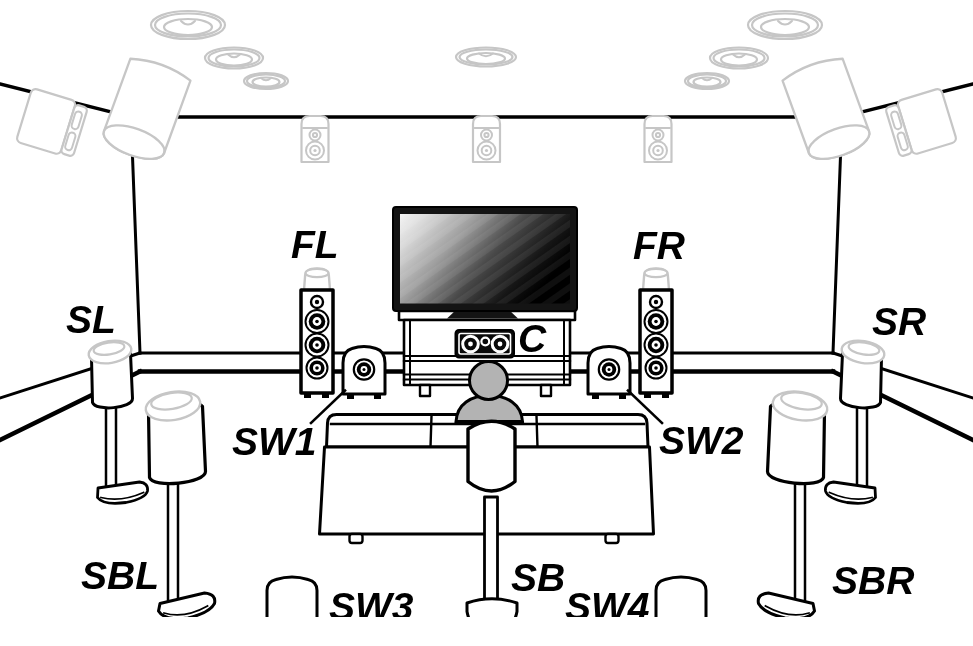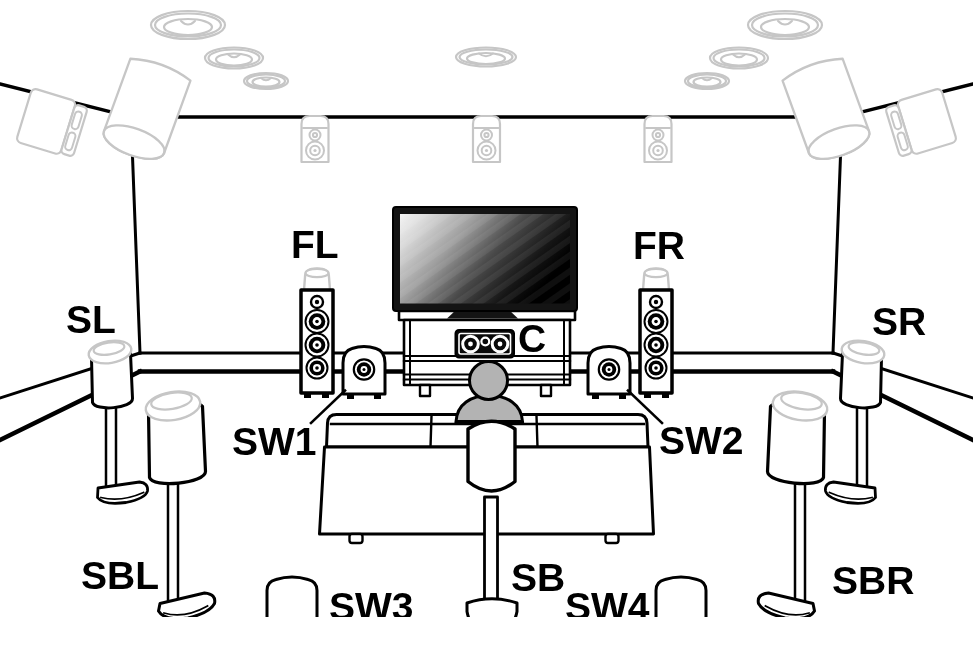--- a/index.html
+++ b/index.html
@@ -1,16 +1,16 @@
 <!DOCTYPE html>
 <html style="--outline: #000000; --muted-gray: #c6c6c6; --person-fill: #b3b3b3; --tv-screen-dark: #141414; --background: #ffffff;"><head>
 <meta charset="utf-8">
 <style>
   html,body{margin:0;padding:0;background:#fff;}
-  .stage{position:relative;width:973px;height:617px;background:var(--background,#ffffff);overflow:hidden;}
+  .stage{position:relative;width:973px;height:617px;background:var(--background,#ffffff);overflow:hidden;font-style:italic;}
   svg{display:block;}
   .k   {stroke:var(--outline,#000);fill:none;stroke-linecap:square;}
   .kf  {stroke:var(--outline,#000);fill:#fff;stroke-linejoin:round;}
   .bf  {fill:var(--outline,#000);stroke:none;}
   .g   {stroke:var(--muted-gray,#c6c6c6);fill:#fff;stroke-linejoin:round;}
   .gl  {stroke:var(--muted-gray,#c6c6c6);fill:none;stroke-linecap:round;}
   .tvd {fill:var(--tv-screen-dark,#141414);}
   .lbl {font-family:"Liberation Sans","DejaVu Sans",sans-serif;font-weight:bold;font-size:39px;fill:var(--outline,#000);}
 </style>
 </head>

